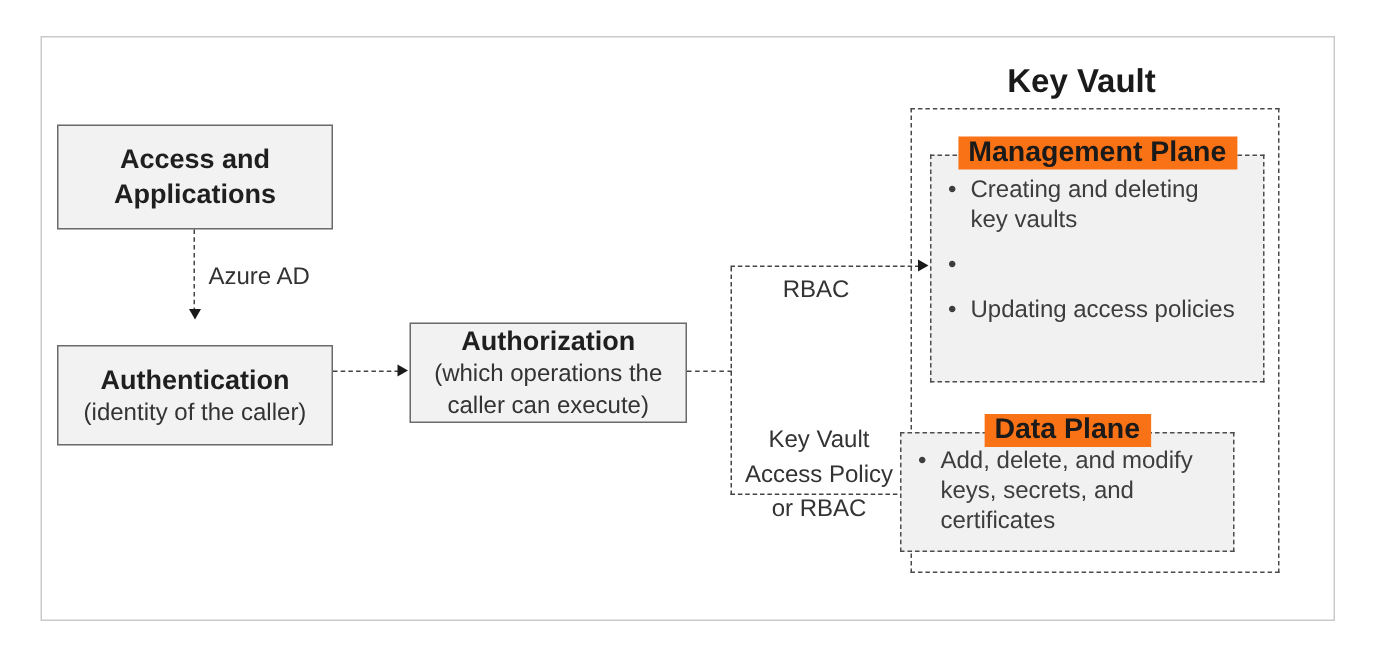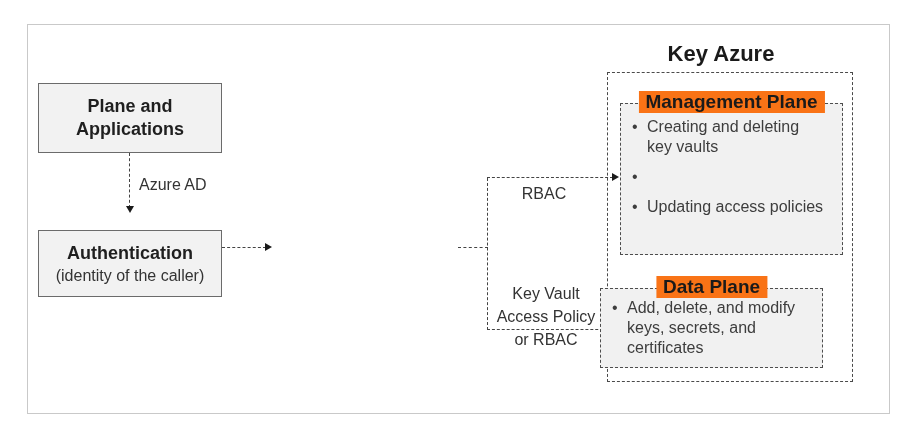--- a/index.html
+++ b/index.html
@@ -156,47 +156,51 @@
   }
 </style>
 </head>
 <body>
 
 <div class="stage">
 
   <div class="frame"></div>
 
   <div class="node users">
-    <div class="node-title">Plane and Applications</div>
+    <div class="node-title">Access and Applications</div>
   </div>
 
   <div class="vline line-azure"></div>
   <div class="arrow down arrow-azure"></div>
   <div class="lbl lbl-azure">Azure AD</div>
 
   <div class="node auth">
     <div class="node-title">Authentication</div>
     <div class="node-sub">(identity of the caller)</div>
   </div>
 
   <div class="hline line-auth-out"></div>
   <div class="arrow right arrow-authz"></div>
 
+  <div class="node authz">
+    <div class="node-title">Authorization</div>
+    <div class="node-sub">(which operations the caller can execute)</div>
+  </div>
 
   <div class="hline line-authz-out"></div>
   <div class="vline line-branch-v"></div>
   <div class="hline line-branch-top"></div>
   <div class="arrow right arrow-mgmt"></div>
   <div class="hline line-branch-bottom"></div>
   <div class="arrow right arrow-data"></div>
 
   <div class="lbl lbl-rbac">RBAC</div>
   <div class="lbl lbl-kvap">Key Vault Access Policy or RBAC</div>
 
-  <div class="kv-title">Key Azure</div>
+  <div class="kv-title">Key Vault</div>
   <div class="kv-container"></div>
 
   <div class="plane mgmt">
     <span class="plane-title">Management Plane</span>
     <ul>
       <li>
         <span class="bullet">•</span>
         <span class="btext">Creating and deleting key vaults</span>
       </li>
       <li>

